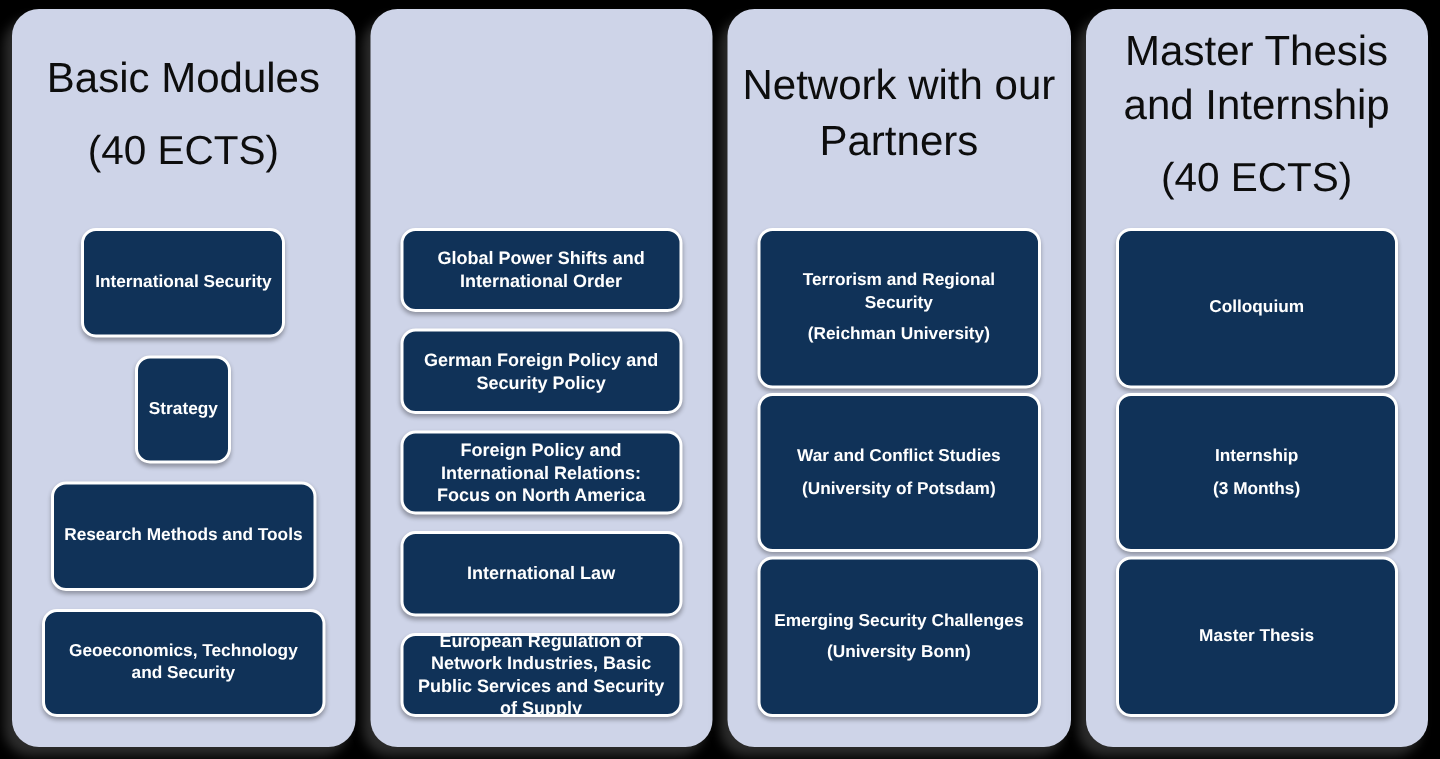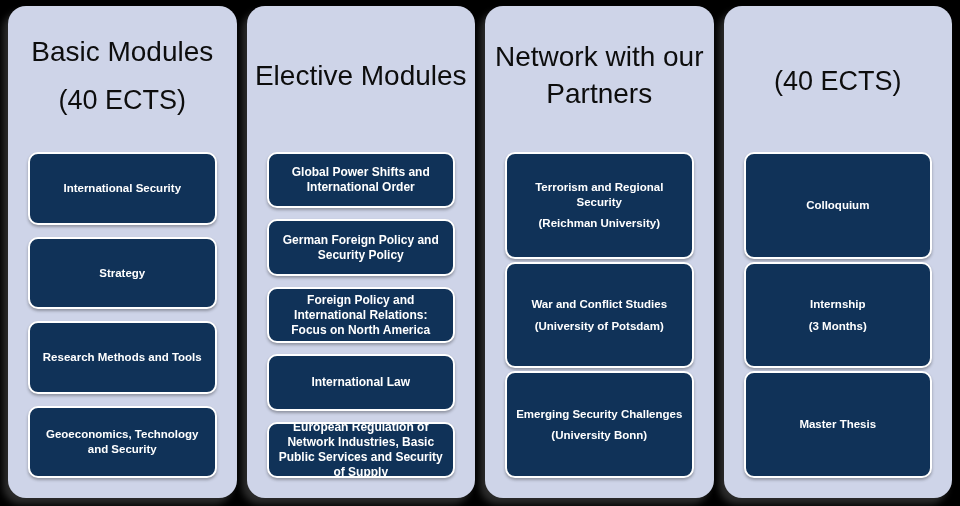--- a/index.html
+++ b/index.html
@@ -47,21 +47,21 @@
     color: #0d0d0d;
     line-height: 1.3;
   }
   .boxes {
     flex: 1 1 auto;
     display: flex;
     flex-direction: column;
     margin: 6px 20px 20px 20px;
   }
   .gap-sm { gap: 11px; }
-  .gap-md { gap: 12px; }
+  .gap-md { gap: 12px; align-items: center; }
   .gap-lg { gap: 3px; }
   .module-box {
     flex: 1 1 0;
     background: #103258;
     border: 2px solid #ffffff;
     border-radius: 10px;
     display: flex;
     flex-direction: column;
     justify-content: center;
     align-items: center;
@@ -101,21 +101,20 @@
     </div>
     <div class="module-box">
       <span class="txt">Geoeconomics, Technology and Security</span>
 
     </div>
   </div>
 </section>
 
 <section class="column">
   <header class="col-header">
-    <h2 class="col-title">Elective Modules</h2>
   </header>
   <div class="boxes gap-sm fs-sm">
     <div class="module-box">
       <span class="txt">Global Power Shifts and International Order</span>
 
     </div>
     <div class="module-box">
       <span class="txt">German Foreign Policy and Security Policy</span>
 
     </div>
@@ -149,20 +148,21 @@
     </div>
     <div class="module-box">
       <span class="txt">Emerging Security Challenges</span>
       <span class="sub">(University Bonn)</span>
     </div>
   </div>
 </section>
 
 <section class="column">
   <header class="col-header">
+    <h2 class="col-title">Master Thesis and Internship</h2>
     <div class="col-ects">(40 ECTS)</div>
   </header>
   <div class="boxes gap-lg">
     <div class="module-box">
       <span class="txt">Colloquium</span>
 
     </div>
     <div class="module-box">
       <span class="txt">Internship</span>
       <span class="sub">(3 Months)</span>

